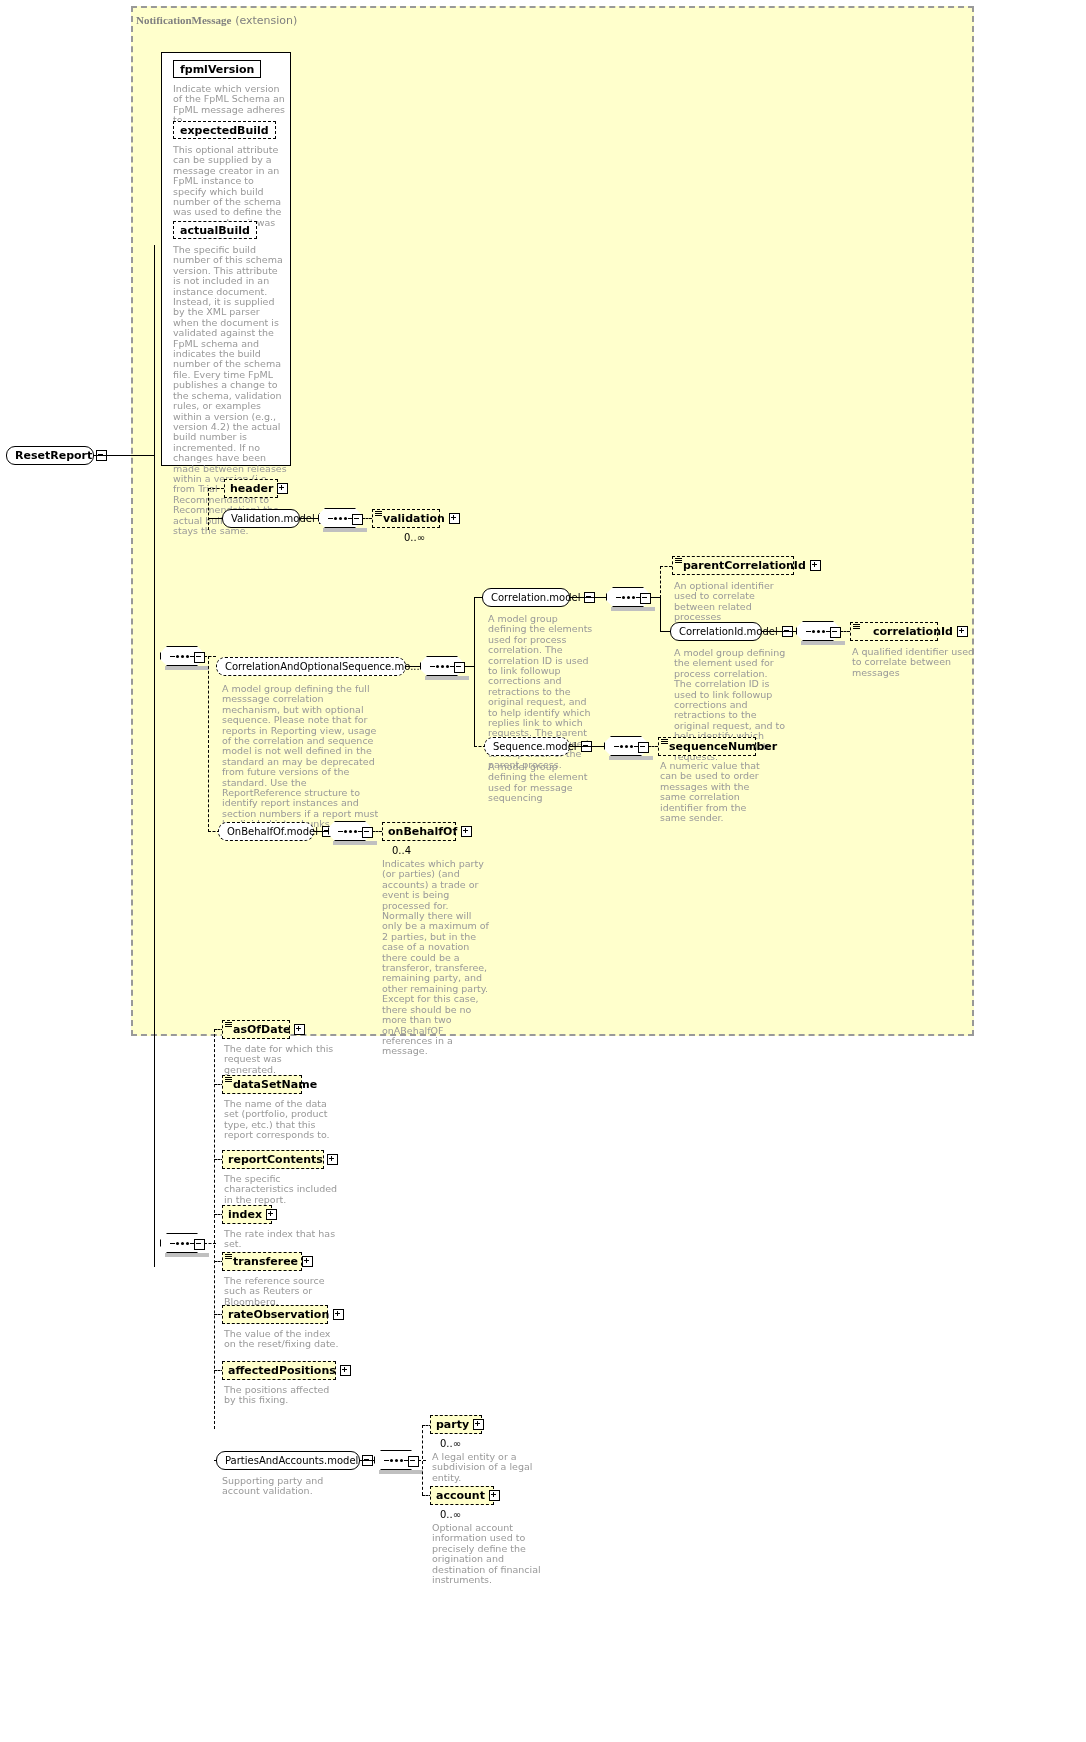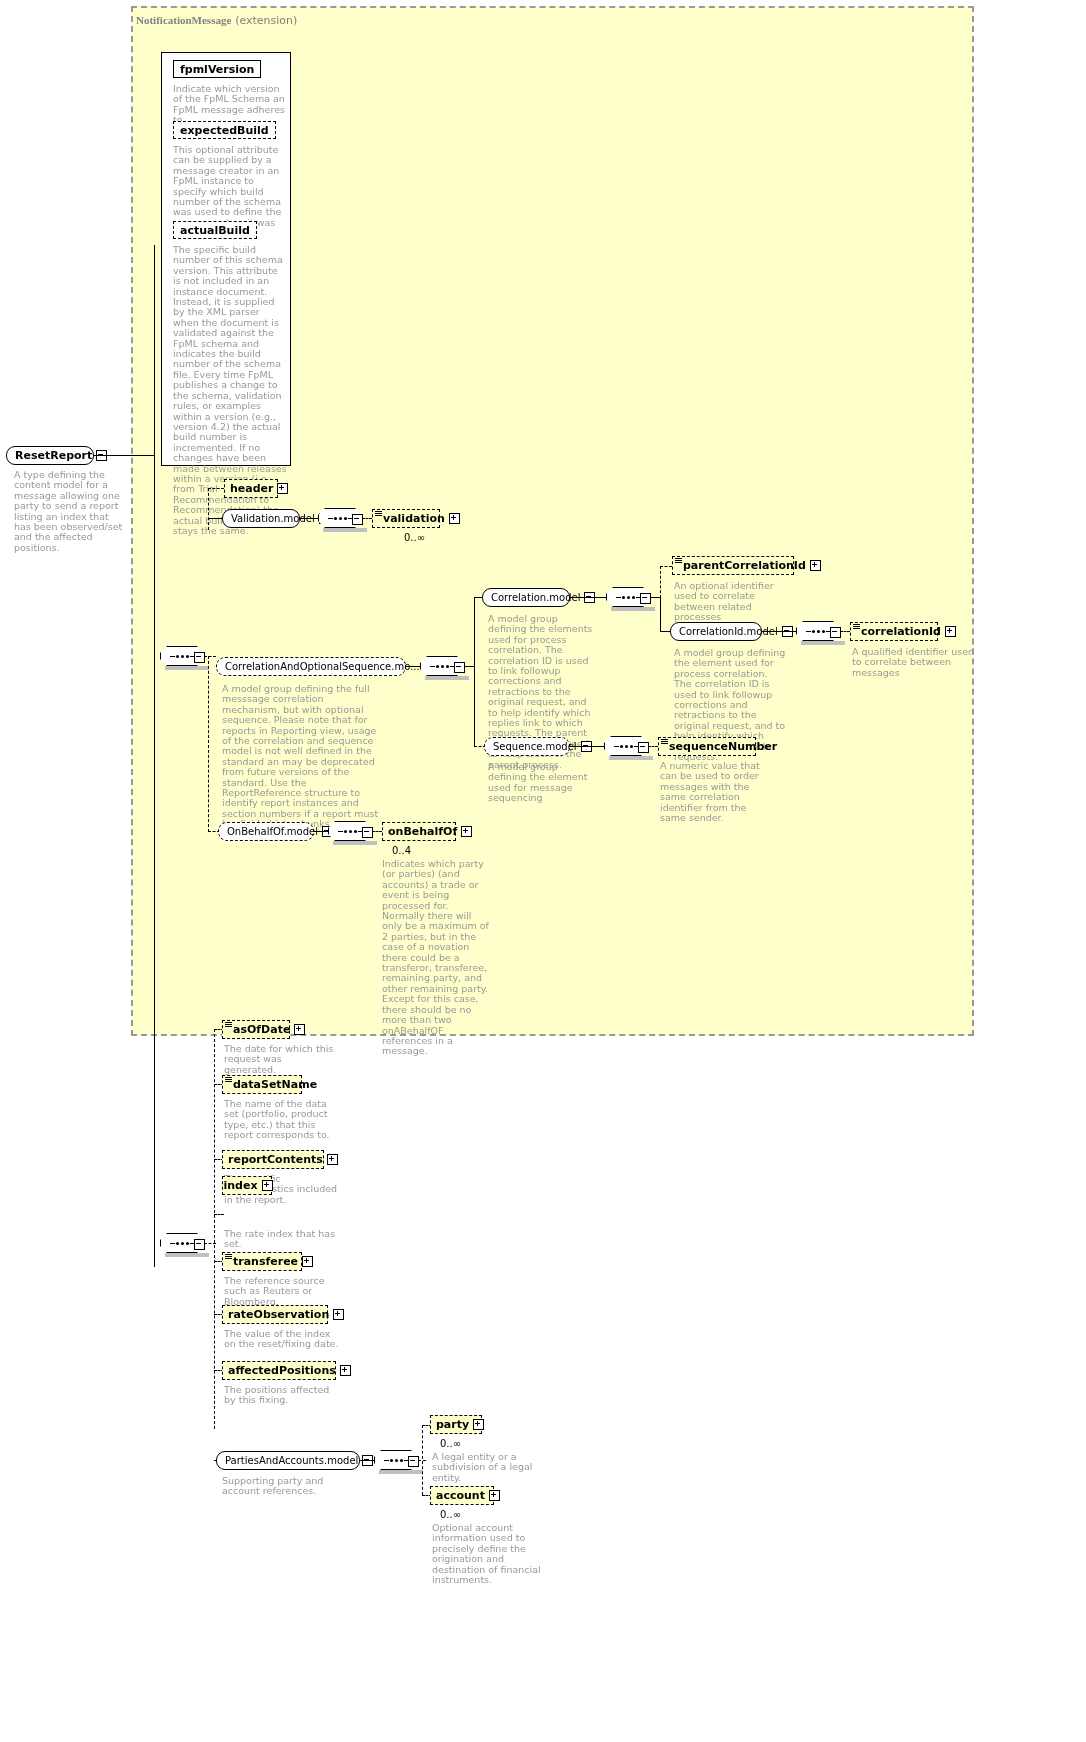--- a/index.html
+++ b/index.html
@@ -181,21 +181,20 @@
     <span>actualBuild</span>
     <span class="shadow"></span>
   </div>
   <div class="desc" style="left:173px;top:245px;width:114px;">The specific build number of this schema version. This attribute is not included in an instance document. Instead, it is supplied by the XML parser when the document is validated against the FpML schema and indicates the build number of the schema file. Every time FpML publishes a change to the schema, validation rules, or examples within a version (e.g., version 4.2) the actual build number is incremented. If no changes have been made between releases within a version (i.e. from Trial Recommendation to Recommendation) the actual build number stays the same.</div>
 
   <div class="node node-grp white" style="left:6px;top:446px;width:88px;">
     <span class="nm" style="font-weight:bold;">ResetReport</span>
     <span class="pm-box"></span>
     <span class="shadow"></span>
   </div>
-  <div class="desc" style="left:14px;top:470px;width:112px;">A type defining the content model for a message allowing one party to send a report listing an index that has been observed/set and the affected positions.</div>
 
   <div class="ln h" style="left:94px;top:455px;width:60px;"></div>
   <div class="ln v" style="left:154px;top:245px;height:1022px;"></div>
 
   <div class="dl h" style="left:208px;top:488px;width:16px;"></div>
   <div class="dl v" style="left:208px;top:488px;height:42px;"></div>
   <div class="node node-el optional" style="left:224px;top:479px;width:54px;">
     <span class="nm">header</span>
     <span class="pm-box plus"></span>
     <span class="shadow"></span>
@@ -330,21 +329,21 @@
           <span class="dot"></span>
           <span class="dot"></span>
           <span class="dot"></span>
           <span class="bar"></span>
         </span>
       </div>
   </div>
   <div class="pm-box" style="position:absolute;left:830px;top:627px;"></div>
   <div class="dl h" style="left:840px;top:631px;width:10px;"></div>
 
-  <div class="node node-el optional" style="left:850px;top:622px;width:88px;padding-left:10px;">
+  <div class="node node-el optional" style="left:850px;top:622px;width:88px;padding-left:22px;">
     <span class="mk">
         <i></i>
         <i></i>
         <i></i>
       </span>
     <span class="nm">correlationId</span>
     <span class="pm-box plus"></span>
     <span class="shadow"></span>
   </div>
   <div class="desc" style="left:852px;top:647px;width:126px;">A qualified identifier used to correlate between messages</div>
@@ -457,21 +456,21 @@
 
   <div class="dl h" style="left:214px;top:1159px;width:10px;"></div>
   <div class="node node-el optional" style="left:222px;top:1150px;width:102px;">
     <span class="nm">reportContents</span>
     <span class="pm-box plus"></span>
     <span class="shadow"></span>
   </div>
   <div class="desc" style="left:224px;top:1174px;width:116px;">The specific characteristics included in the report.</div>
 
   <div class="dl h" style="left:214px;top:1214px;width:10px;"></div>
-  <div class="node node-el optional" style="left:222px;top:1176px;width:50px;justify-content:center;">
+  <div class="node node-el optional" style="left:222px;top:1205px;width:50px;">
     <span class="nm">index</span>
     <span class="pm-box plus"></span>
     <span class="shadow"></span>
   </div>
   <div class="desc" style="left:224px;top:1229px;width:120px;">The rate index that has set.</div>
 
   <div class="dl h" style="left:214px;top:1261px;width:10px;"></div>
   <div class="node node-el optional" style="left:222px;top:1252px;width:80px;padding-left:10px;">
     <span class="mk">
         <i></i>
@@ -499,21 +498,21 @@
     <span class="shadow"></span>
   </div>
   <div class="desc" style="left:224px;top:1385px;width:116px;">The positions affected by this fixing.</div>
 
   <div class="dl h" style="left:214px;top:1460px;width:10px;"></div>
   <div class="node node-grp white" style="left:216px;top:1451px;width:144px;">
     <span class="nm" style="font-size:10px;">PartiesAndAccounts.model</span>
     <span class="pm-box"></span>
     <span class="shadow"></span>
   </div>
-  <div class="desc" style="left:222px;top:1476px;width:130px;">Supporting party and account references.</div>
+  <div class="desc" style="left:222px;top:1476px;width:130px;">Supporting party and account validation.</div>
 
   <div class="ln h" style="left:360px;top:1460px;width:14px;"></div>
   <div class="seqwrap" style="left:374px;top:1450px;">
     <div class="shadow2"></div>
     <div class="seq" style="position:relative;">
         <span class="dots">
           <span class="bar"></span>
           <span class="dot"></span>
           <span class="dot"></span>
           <span class="dot"></span>

